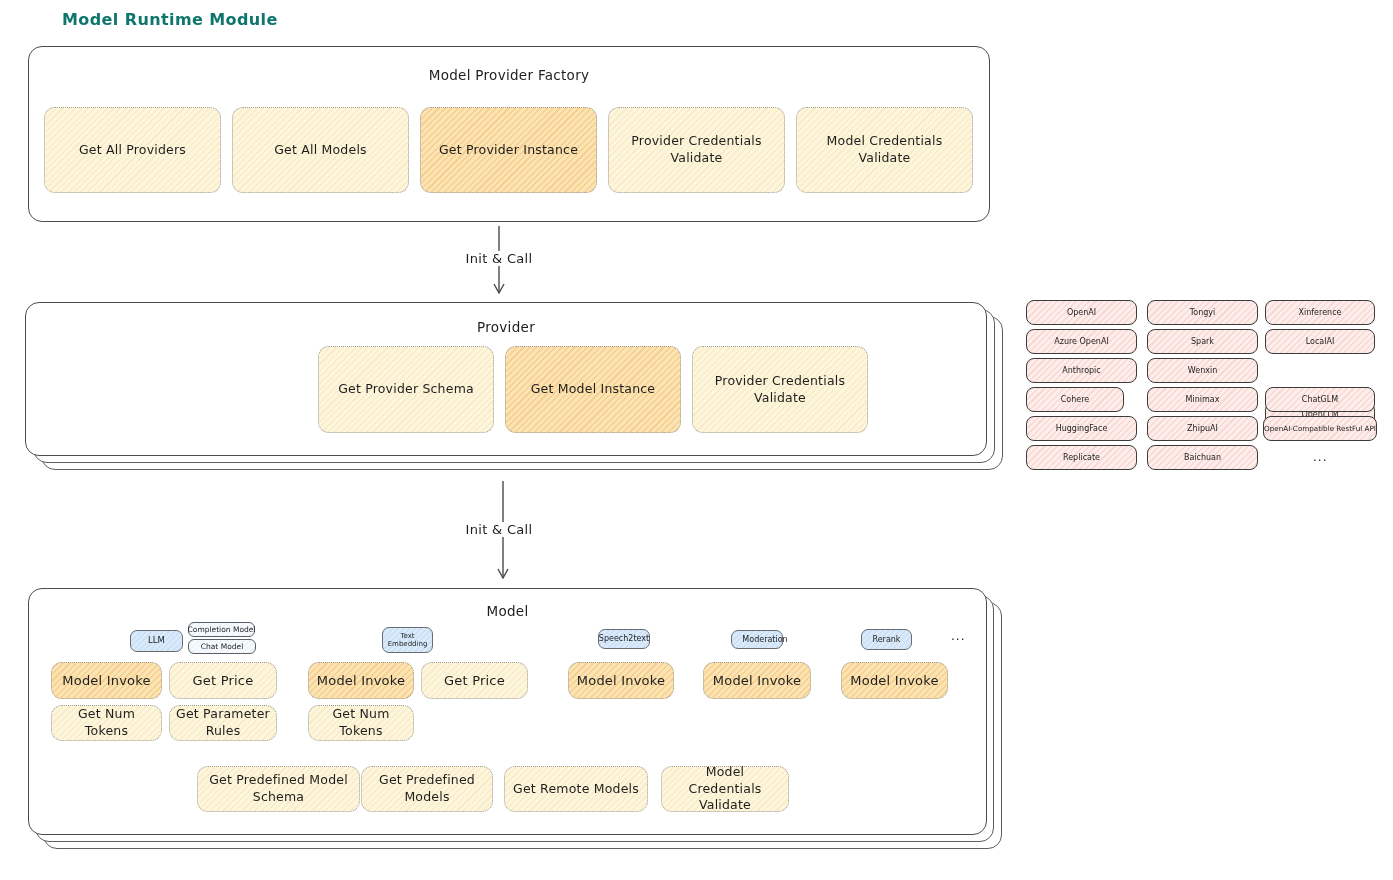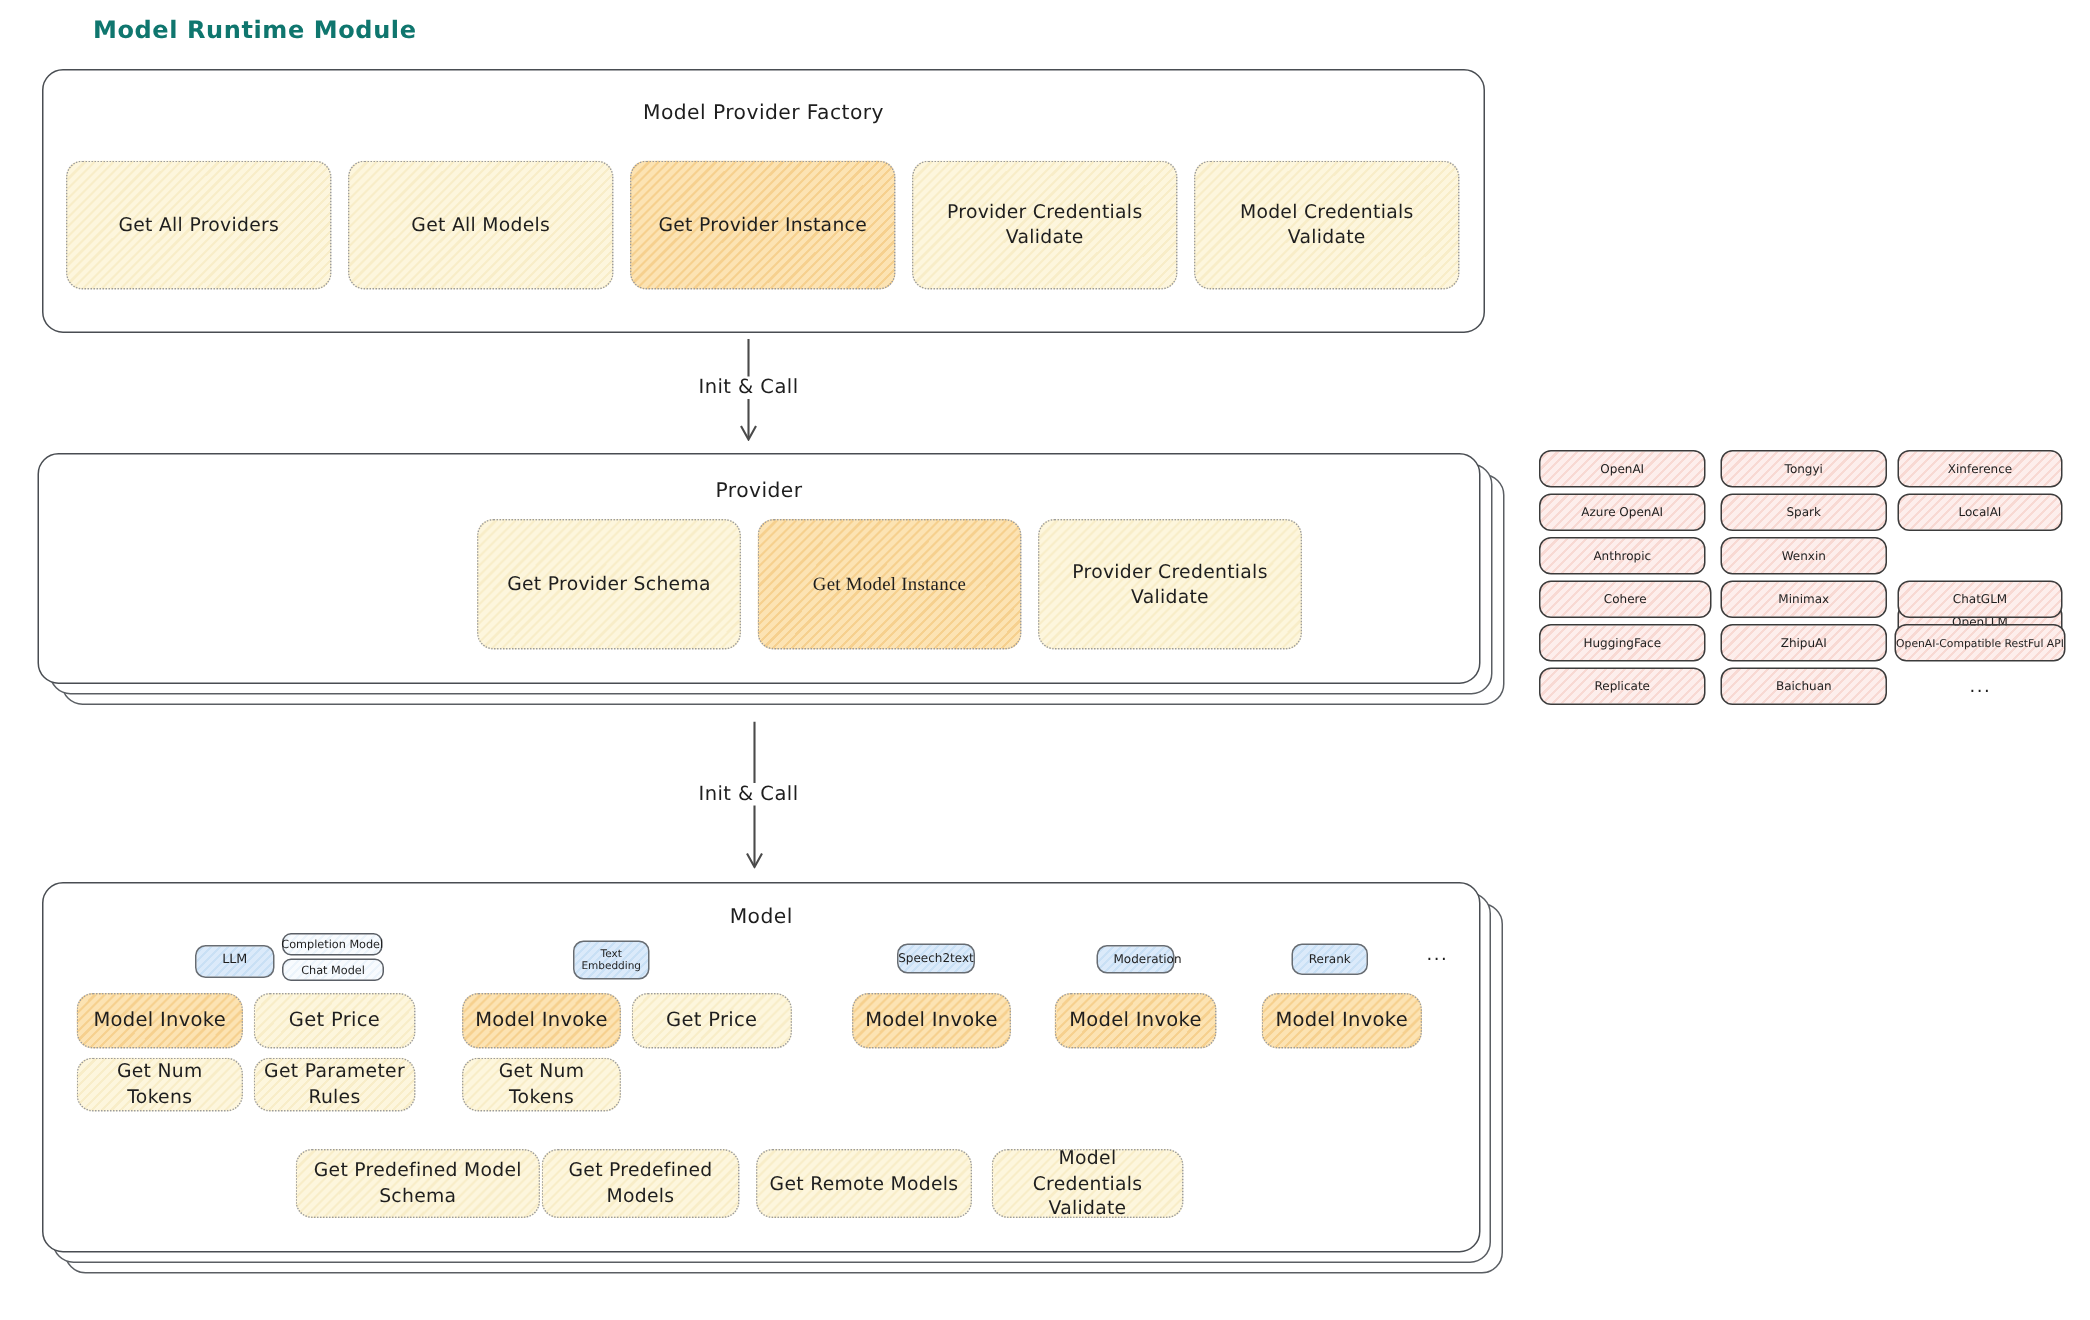--- a/index.html
+++ b/index.html
@@ -80,28 +80,28 @@
     <line x1="7" y1="0" x2="7" y2="66" stroke="#4a4a4a" stroke-width="1.4"></line>
     <polyline points="2,58 7,67 12,58" fill="none" stroke="#4a4a4a" stroke-width="1.4"></polyline>
   </svg>
   <div class="arrow-label" style="left:499px;top:251px;">Init &amp; Call</div>
 
   <div class="stack" style="left:41px;top:316px;width:960px;height:152px;"></div>
   <div class="stack" style="left:33px;top:309px;width:960px;height:152px;"></div>
   <div class="container" style="left:25px;top:302px;width:960px;height:152px;">
     <div class="ctitle" style="top:16px;">Provider</div>
     <div class="box soft" style="left:292px;top:43px;width:176px;height:87px;">Get Provider Schema</div>
-    <div class="box hl" style="left:479px;top:43px;width:176px;height:87px;font-family:Liberation Serif, serif;">Get Model Instance</div>
+    <div class="box hl" style="left:479px;top:43px;width:176px;height:87px;">Get Model Instance</div>
     <div class="box soft" style="left:666px;top:43px;width:176px;height:87px;">Provider Credentials Validate</div>
   </div>
 
   <div class="pinkbox" style="left:1026px;top:300px;width:111px;height:25px;">OpenAI</div>
   <div class="pinkbox" style="left:1026px;top:329px;width:111px;height:25px;">Azure OpenAI</div>
   <div class="pinkbox" style="left:1026px;top:358px;width:111px;height:25px;">Anthropic</div>
-  <div class="pinkbox" style="left:1026px;top:387px;width:115px;height:25px;">Cohere</div>
+  <div class="pinkbox" style="left:1026px;top:387px;width:98px;height:25px;">Cohere</div>
   <div class="pinkbox" style="left:1026px;top:416px;width:111px;height:25px;">HuggingFace</div>
   <div class="pinkbox" style="left:1026px;top:445px;width:111px;height:25px;">Replicate</div>
 
   <div class="pinkbox" style="left:1147px;top:300px;width:111px;height:25px;">Tongyi</div>
   <div class="pinkbox" style="left:1147px;top:329px;width:111px;height:25px;">Spark</div>
   <div class="pinkbox" style="left:1147px;top:358px;width:111px;height:25px;">Wenxin</div>
   <div class="pinkbox" style="left:1147px;top:387px;width:111px;height:25px;">Minimax</div>
   <div class="pinkbox" style="left:1147px;top:416px;width:111px;height:25px;">ZhipuAI</div>
   <div class="pinkbox" style="left:1147px;top:445px;width:111px;height:25px;">Baichuan</div>
 

